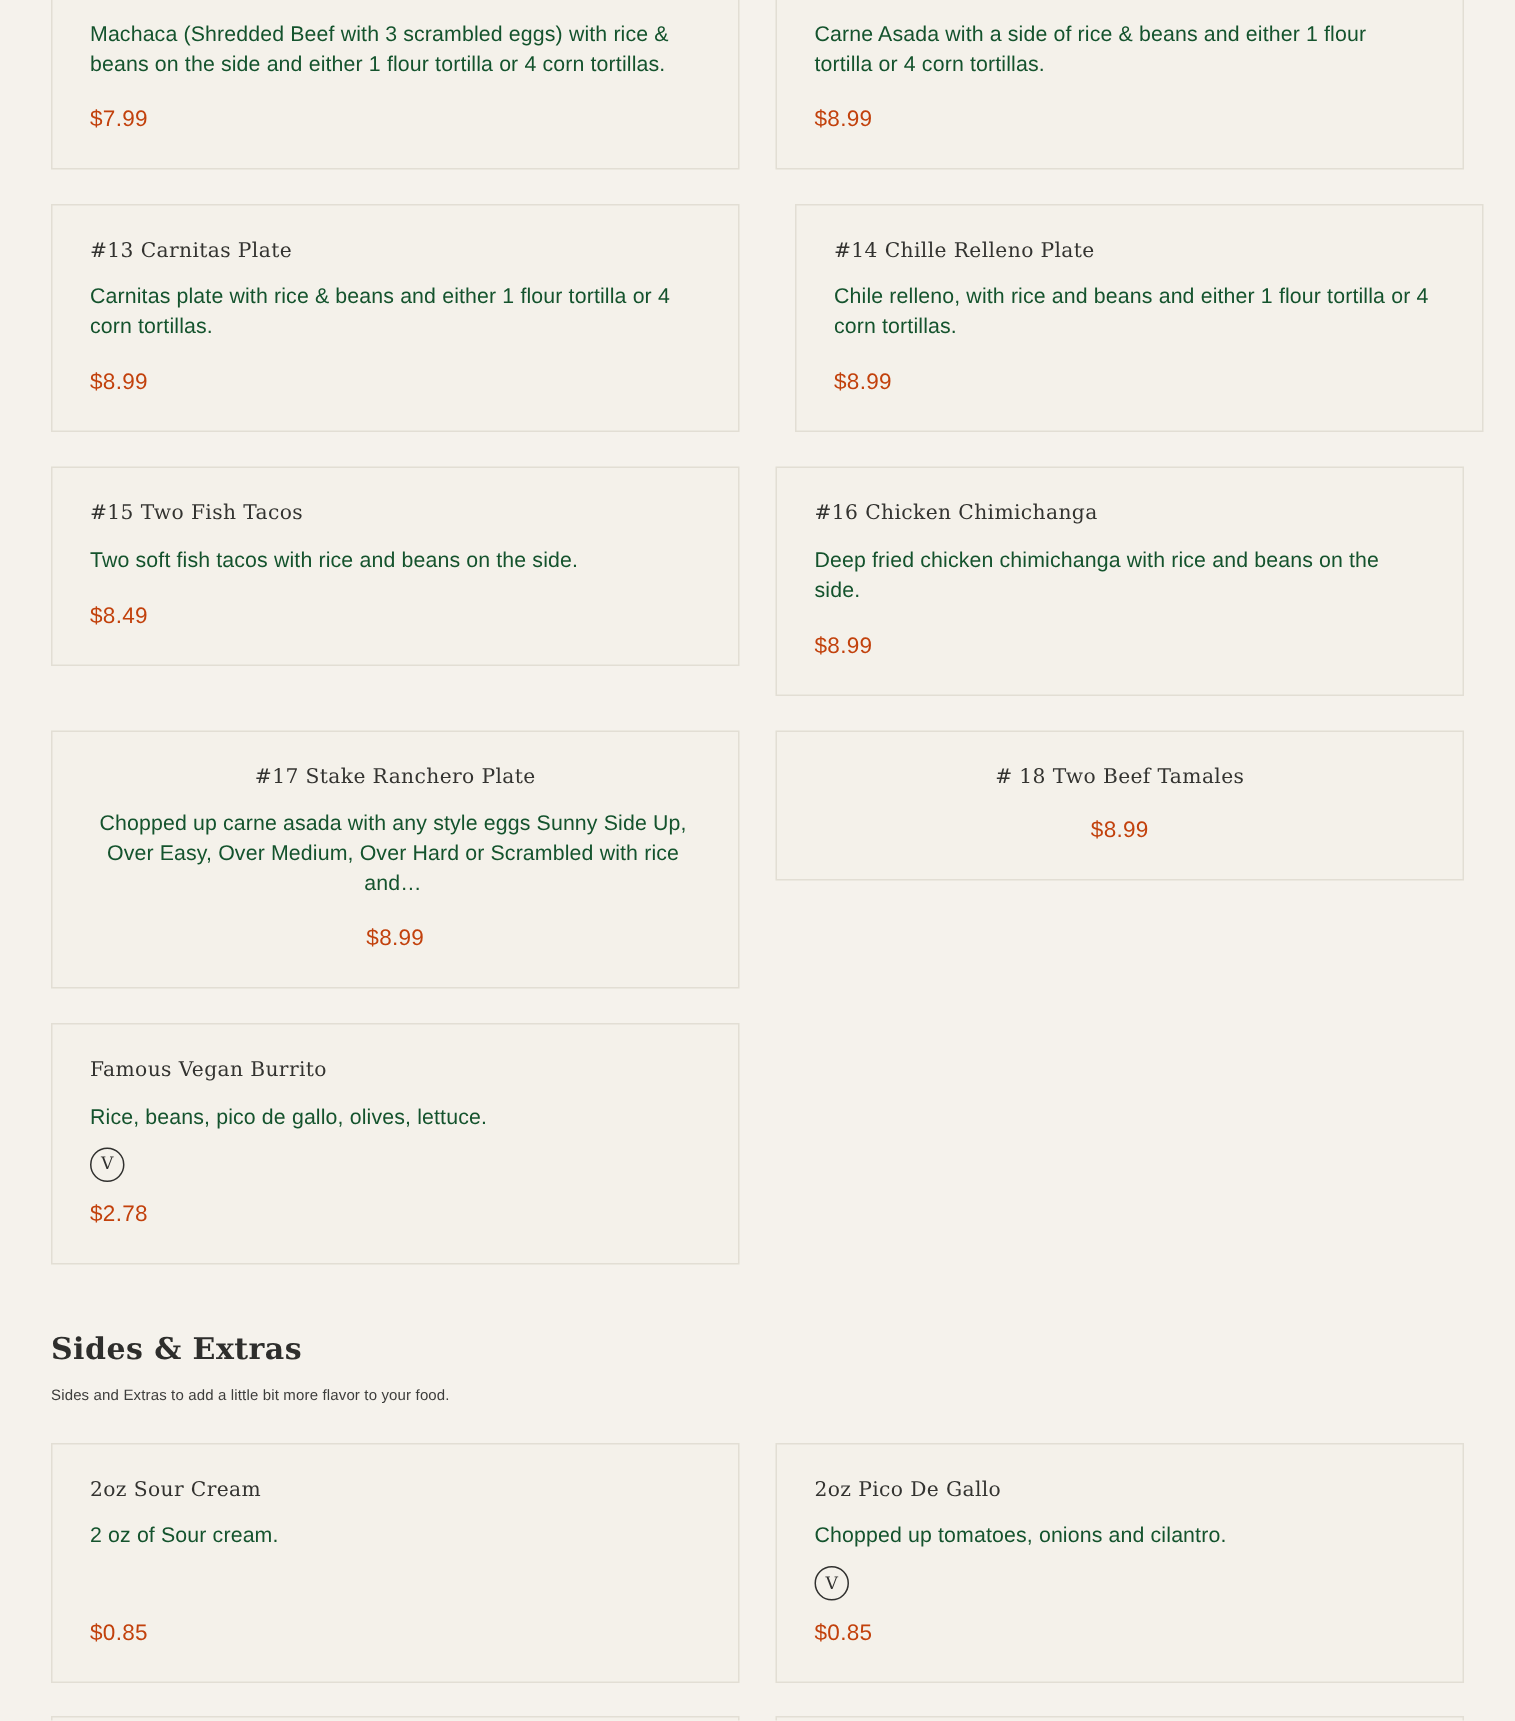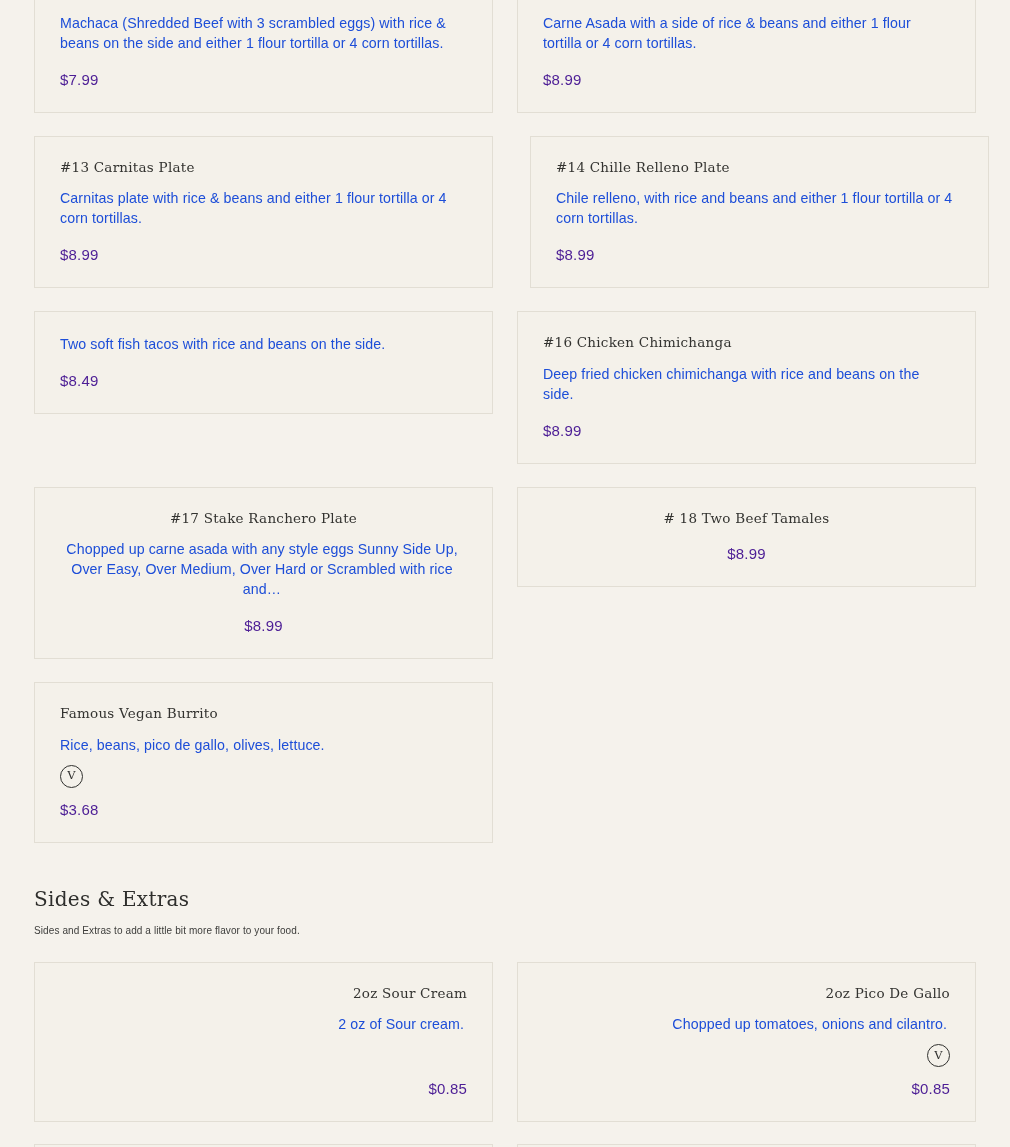--- a/index.html
+++ b/index.html
@@ -29,21 +29,20 @@
   .menu-grid {
     display: grid;
     grid-template-columns: 459px 459px;
     column-gap: 24px;
     row-gap: 23px;
     align-items: start;
   }
 
   .menu-grid.sides-grid {
     row-gap: 22px;
-    text-align: right;
   }
 
   
   .item-card {
     background: #f4f1ea;
     border: 1px solid #e2ded4;
     padding: 22px 25px 24px 25px;
     position: relative;
   }
 
@@ -54,28 +53,28 @@
     letter-spacing: 0.25px;
     color: #333330;
     line-height: 1.3;
     margin-bottom: 12px;
     white-space: nowrap;
   }
 
   .item-desc {
     font-size: 14.2px;
     line-height: 20px;
-    color: #1d4ed8;
+    color: #14532d;
     letter-spacing: 0.1px;
     max-width: 404px;
   }
 
   .item-price {
     font-size: 15px;
-    color: #4c1d95;
+    color: #c2410c;
     letter-spacing: 0.2px;
     margin-top: 18px;
   }
 
   
   .badge-row {
     margin-top: 10px;
     height: 26px;
   }
 
@@ -106,21 +105,21 @@
 
   
   .section-header {
     margin-top: 44px;
     margin-bottom: 21px;
   }
 
   .section-title {
     font-family: "DejaVu Serif", "Liberation Serif", serif;
     font-size: 20px;
-    font-weight: 400;
+    font-weight: 700;
     letter-spacing: 0.3px;
     color: #2e2e2c;
     margin-bottom: 10px;
   }
 
   .section-sub {
     font-size: 10px;
     line-height: 20px;
     color: #3d3d3b;
     letter-spacing: 0.1px;
@@ -171,20 +170,21 @@
       <div class="item-title">#14 Chille Relleno Plate</div>
       <div class="item-desc">Chile relleno, with rice and beans and either 1 flour tortilla or 4 corn tortillas.</div>
       <div class="item-price">$8.99</div>
     </div>
 
   </div>
 
   <div class="menu-grid" style="margin-top:23px;">
 
     <div class="item-card h-one-line">
+      <div class="item-title">#15 Two Fish Tacos</div>
       <div class="item-desc">Two soft fish tacos with rice and beans on the side.</div>
       <div class="item-price">$8.49</div>
     </div>
 
     <div class="item-card h-one-line">
       <div class="item-title">#16 Chicken Chimichanga</div>
       <div class="item-desc">Deep fried chicken chimichanga with rice and beans on the side.</div>
       <div class="item-price">$8.99</div>
     </div>
 
@@ -206,21 +206,21 @@
   </div>
 
   <div class="menu-grid" style="margin-top:23px;">
 
     <div class="item-card single-col">
       <div class="item-title">Famous Vegan Burrito</div>
       <div class="item-desc">Rice, beans, pico de gallo, olives, lettuce.</div>
       <div class="badge-row">
         <span class="vegan-badge">V</span>
       </div>
-      <div class="item-price" style="margin-top:10px;">$3.68</div>
+      <div class="item-price" style="margin-top:10px;">$2.78</div>
     </div>
 
   </div>
 
   <div class="section-header">
     <h2 class="section-title">Sides &amp; Extras</h2>
     <div class="section-sub">Sides and Extras to add a little bit more flavor to your food.</div>
   </div>
 
   <div class="menu-grid sides-grid">

